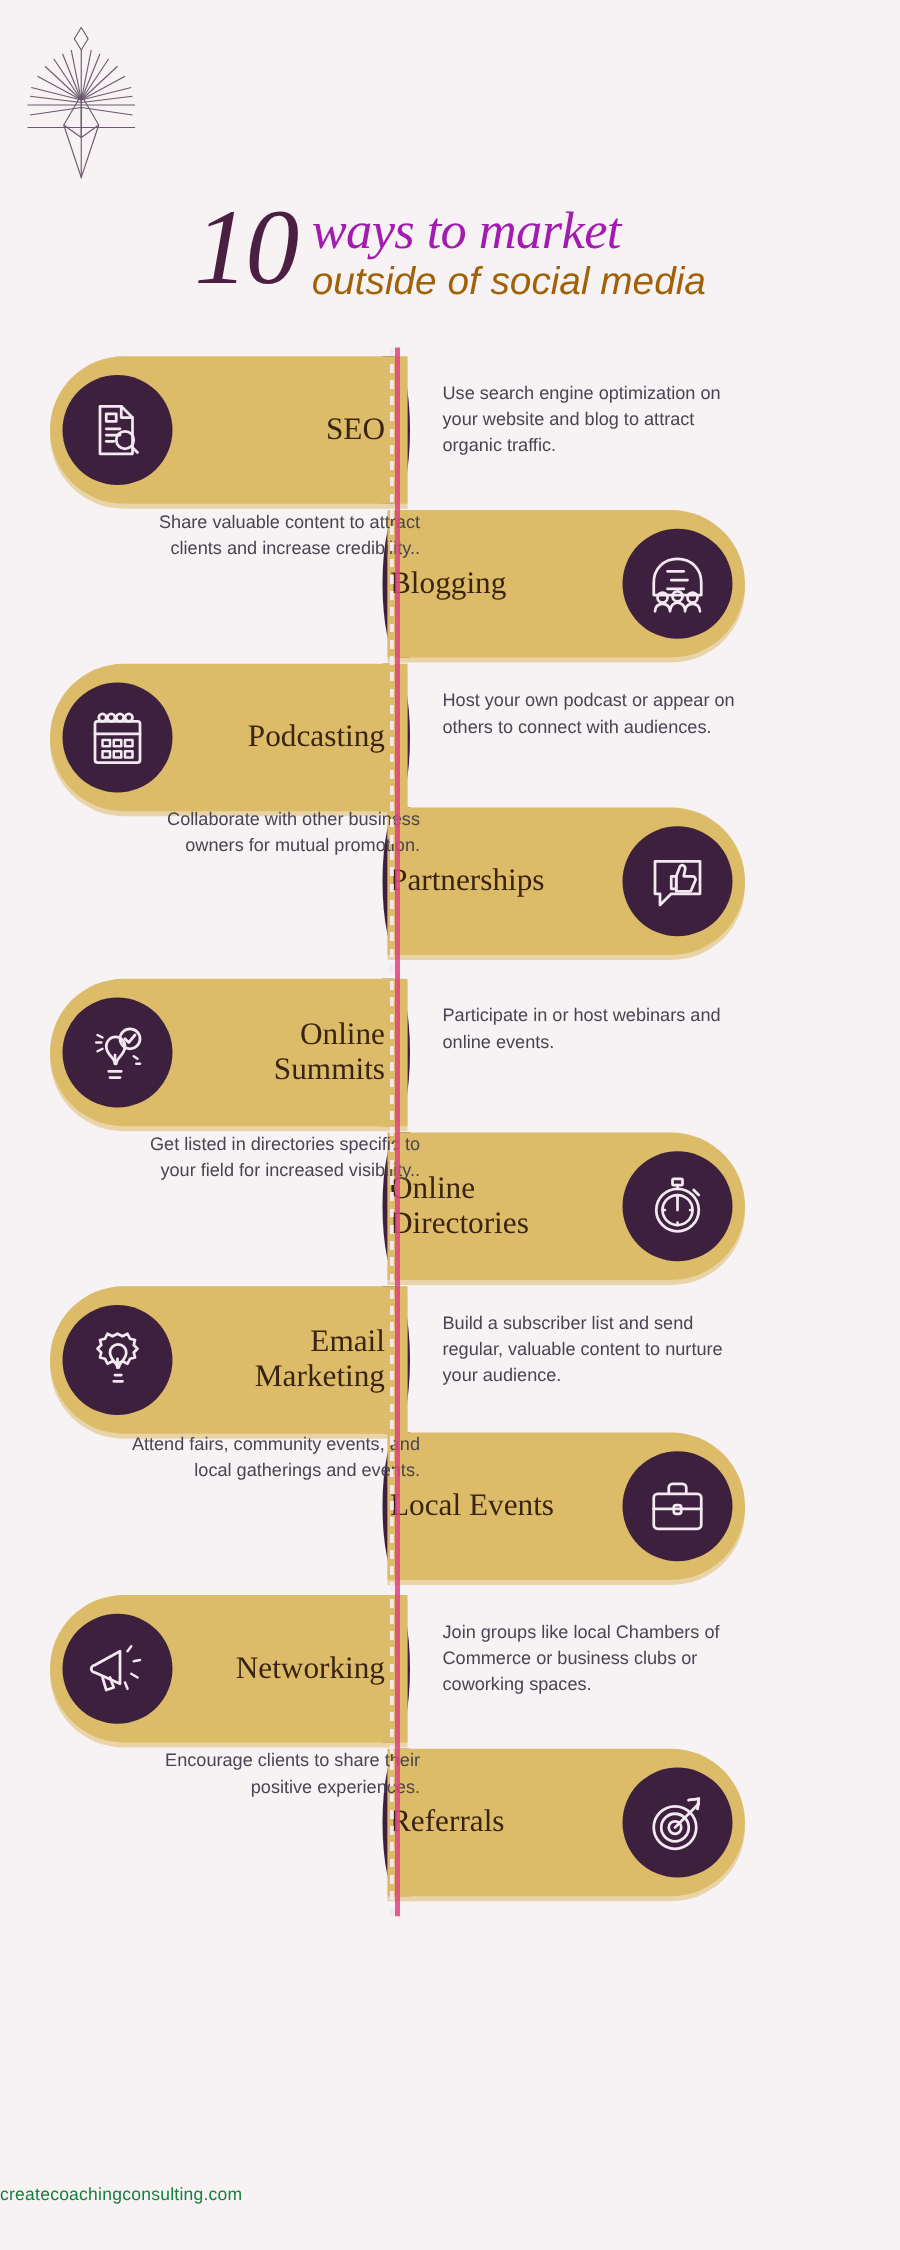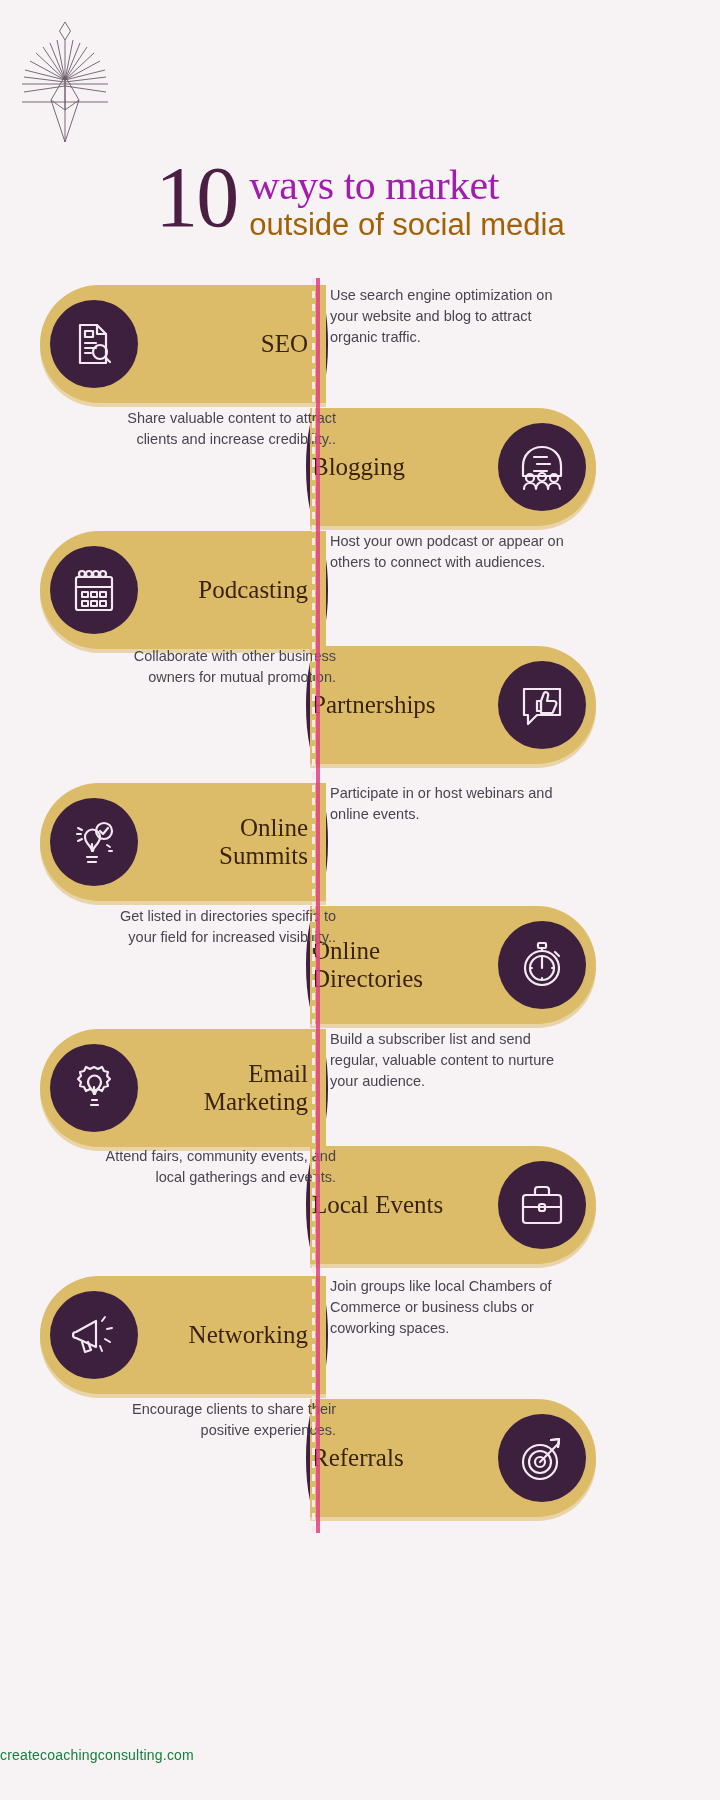--- a/index.html
+++ b/index.html
@@ -9,21 +9,21 @@
     font-family:"Liberation Sans", sans-serif;
     overflow:hidden;
     position:relative;
   }
   #page { position:relative; width:720px; height:1800px; }
 
   
   .ornament { position:absolute; left:0; top:14px; width:720px; text-align:center; }
   .title-wrap {
     position:absolute; left:0; top:158px; width:720px;
-    display:flex; align-items:flex-start; justify-content:center;
+    display:flex; align-items:flex-start; justify-content:center;font-style:italic;
   }
   .big-num {
     font-family:"Liberation Serif", serif;
     font-size:86px; line-height:0.92; color:#4a1f42; font-weight:400;
     letter-spacing:-2px;
   }
   .title-lines { padding-left:12px; padding-top:6px; }
   .title-a {
     font-family:"Liberation Serif", serif;
     font-size:42px; line-height:1.02; color:#a21caf; font-weight:400;
@@ -79,21 +79,21 @@
     max-width:150px;
   }
   .card.left  .card-title { text-align:right; }
   .card.right .card-title { text-align:left; }
 
   .desc {
     position:absolute; top:0; width:248px;
     font-size:14.5px; line-height:1.45; color:#4a4450;
     font-family:"Liberation Sans", sans-serif;
   }
-  .desc.on-right { left:330px; text-align:left; }
+  .desc.on-right { left:354px; text-align:left;margin-top:20px; }
   .desc.on-left  { left:88px;  text-align:right; }
 
   .footer {
     position:absolute; left:0; top:1747px; width:720px; text-align:left;
     font-size:14px; color:#15803d; font-family:"Liberation Sans", sans-serif;
     letter-spacing:.2px;
   }
   svg { display:block; }
 </style>
 </head>

